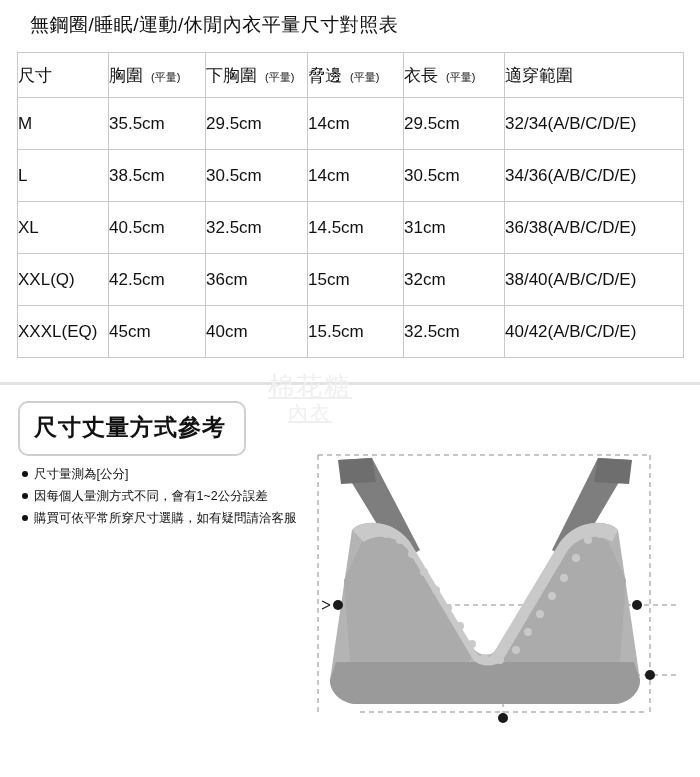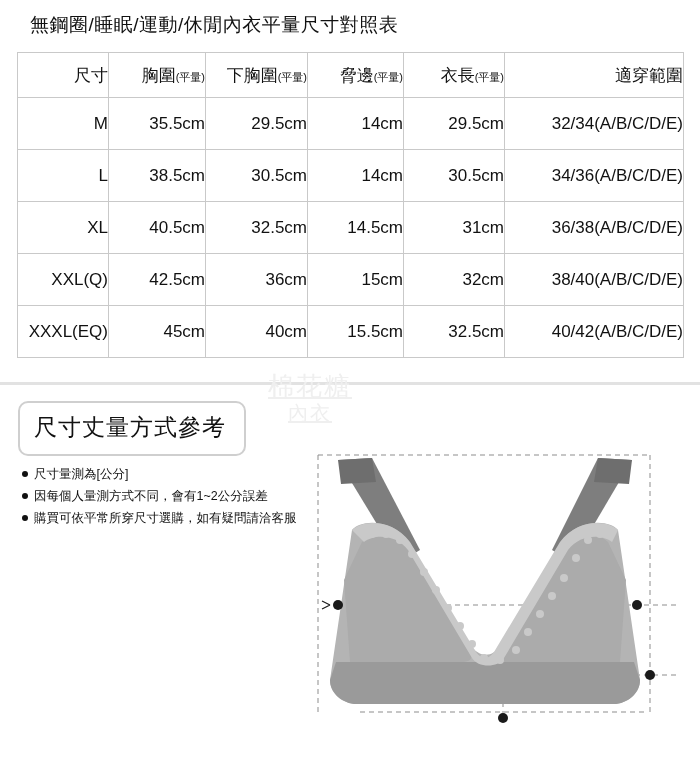--- a/index.html
+++ b/index.html
@@ -36,36 +36,37 @@
   .size-table {
     position: absolute;
     left: 17px;
     top: 52px;
     width: 666px;
     border-collapse: collapse;
     table-layout: fixed;
   }
   .size-table td, .size-table th {
     border: 1px solid #c9c9c9;
-    text-align: right;
+    text-align: left;
     font-weight: normal;
     color: #111;
     padding: 0;
   }
   .size-table thead th {
     height: 44px;
     font-size: 17px;
   }
   .size-table tbody td {
     height: 51px;
     font-size: 17px;
   }
   .hdr-sub {
     font-size: 11px;
     vertical-align: baseline;
+    padding-left: 8px;
   }
   .col-1 { width: 91px; }
   .col-2 { width: 97px; }
   .col-3 { width: 102px; }
   .col-4 { width: 96px; }
   .col-5 { width: 101px; }
   .col-6 { width: 179px; }
 
   
   .divider {
@@ -98,20 +99,21 @@
     position: absolute;
     left: 18px;
     top: 401px;
     padding: 9px 18px 11px 14px;
     border: 2px solid #cfcfcf;
     border-radius: 10px;
     font-size: 23px;
     color: #111;
     background: rgba(255,255,255,0.6);
     letter-spacing: 1px;
+    font-weight: bold;
   }
 
   
   .notes {
     position: absolute;
     left: 22px;
     top: 463px;
     font-size: 12.5px;
     color: #111;
     line-height: 22px;

